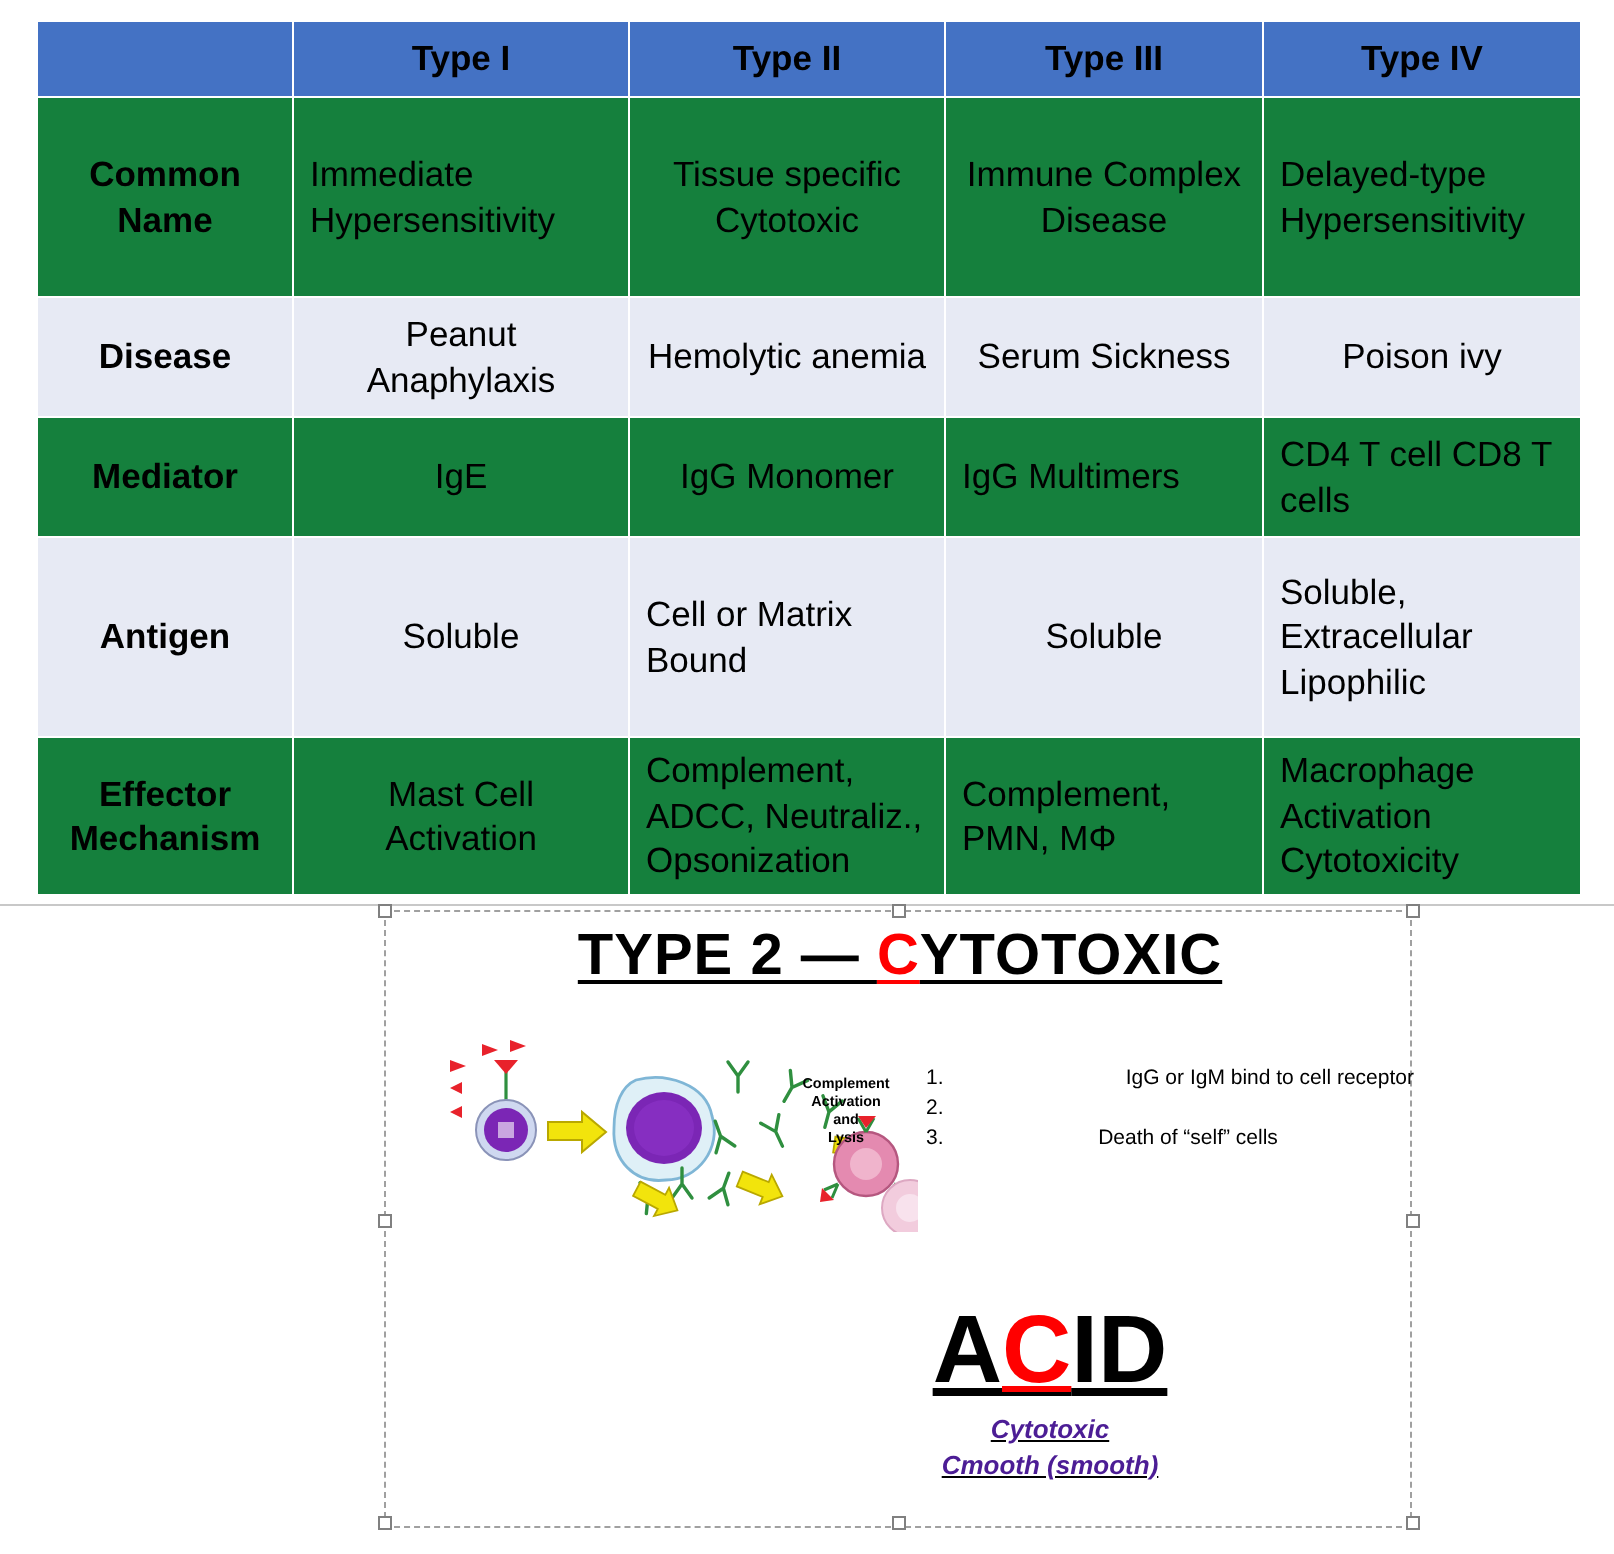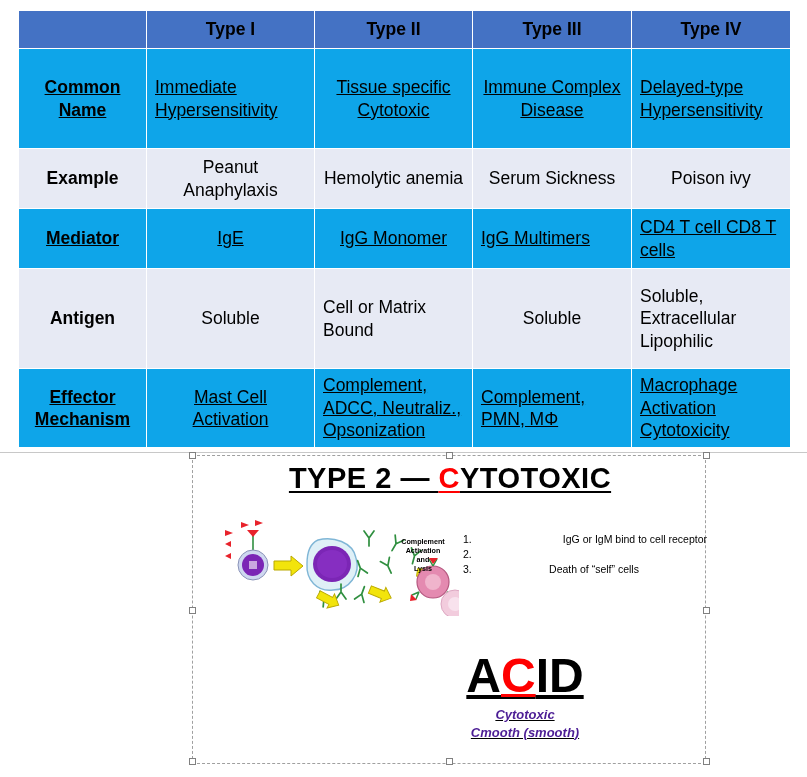--- a/index.html
+++ b/index.html
@@ -43,21 +43,21 @@
     background: #4472c4;
     color: #ffffff;
     font-weight: bold;
     font-size: 21px;
     text-align: center;
     height: 38px;
     padding: 2px 6px;
   }
   thead th.blank { background: #4472c4; }
 
-  tbody tr.shade-dark td { background: #0ea5e9; text-decoration: underline; }
+  tbody tr.shade-dark td { background: #15803d; }
   tbody tr.shade-light td { background: #e7eaf4; }
 
   td.rowhead {
     font-weight: bold;
     text-align: center;
     font-size: 17.5px;
   }
   td.ctr { text-align: center; }
   td.lft { text-align: left; margin-top: 28px; }
   td.sm  { font-size: 15.5px; }
@@ -193,21 +193,21 @@
 
       <tr class="shade-dark r-common">
         <td class="rowhead">Common Name</td>
         <td class="lft">Immediate Hypersensitivity</td>
         <td class="ctr">Tissue specific Cytotoxic</td>
         <td class="ctr">Immune Complex Disease</td>
         <td class="lft">Delayed-type Hypersensitivity</td>
       </tr>
 
       <tr class="shade-light r-example">
-        <td class="rowhead">Example</td>
+        <td class="rowhead">Disease</td>
         <td class="ctr">Peanut Anaphylaxis</td>
         <td class="ctr">Hemolytic anemia</td>
         <td class="ctr">Serum Sickness</td>
         <td class="ctr">Poison ivy</td>
       </tr>
 
       <tr class="shade-dark r-mediator">
         <td class="rowhead">Mediator</td>
         <td class="ctr">IgE</td>
         <td class="ctr">IgG Monomer</td>

